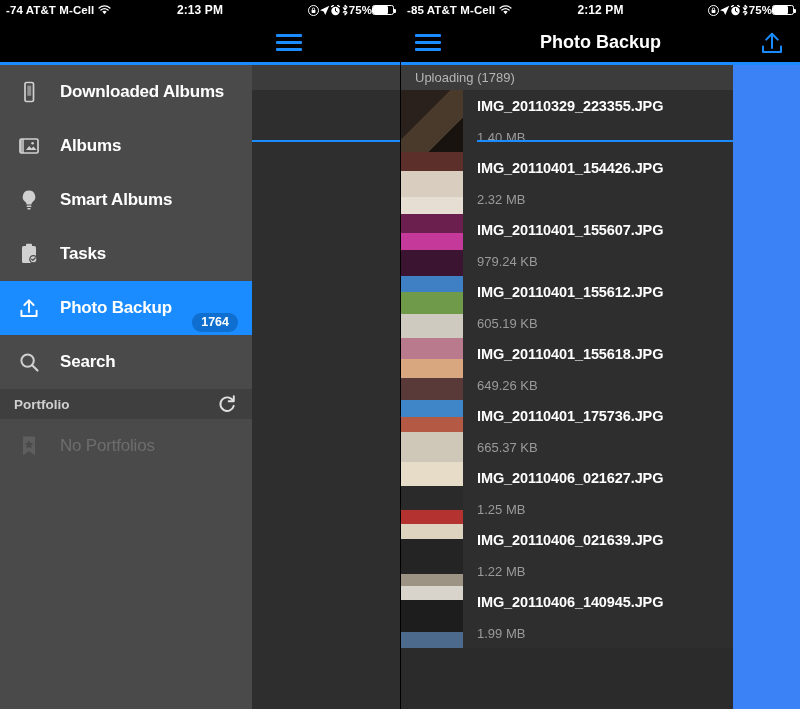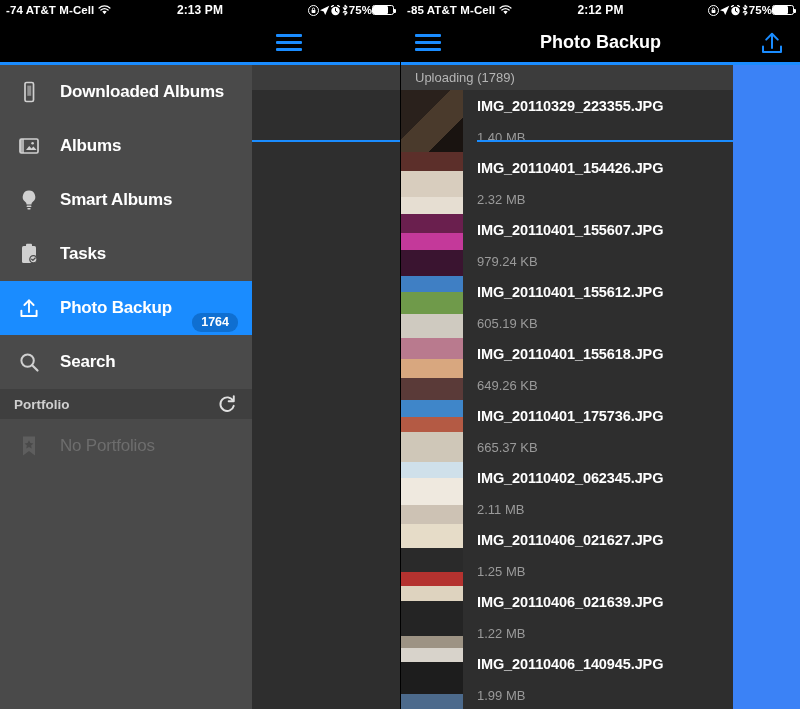--- a/index.html
+++ b/index.html
@@ -514,30 +514,20 @@
         <div class="ph" style="background:linear-gradient(#3f86c9 0 28%, #b45a44 28% 52%, #cfc7b8 52% 100%)"></div>
       </div>
       <div class="meta">
         <div class="fname">IMG_20110401_175736.JPG</div>
         <div class="fsize">665.37 KB</div>
 
       </div>
     </div>
     <div class="row">
       <div class="thumb">
-        <div class="ph" style="background:linear-gradient(#cfe0ea 0 26%, #efe9df 26% 70%, #cdc2b4 70% 100%)"></div>
-      </div>
-      <div class="meta">
-        <div class="fname">IMG_20110402_062345.JPG</div>
-        <div class="fsize">2.11 MB</div>
-
-      </div>
-    </div>
-    <div class="row">
-      <div class="thumb">
         <div class="ph" style="background:linear-gradient(#e6dcc8 0 38%, #2a2a2a 38% 78%, #b4322f 78% 100%)"></div>
       </div>
       <div class="meta">
         <div class="fname">IMG_20110406_021627.JPG</div>
         <div class="fsize">1.25 MB</div>
 
       </div>
     </div>
     <div class="row">
       <div class="thumb">

